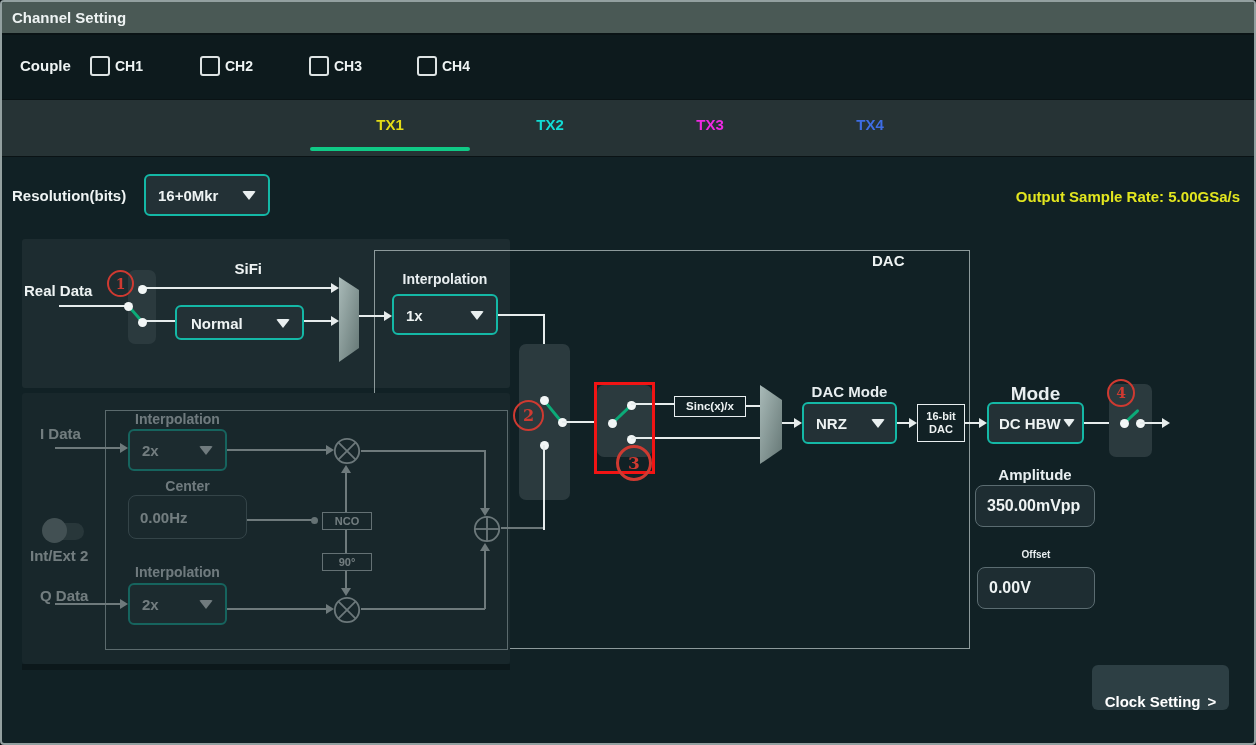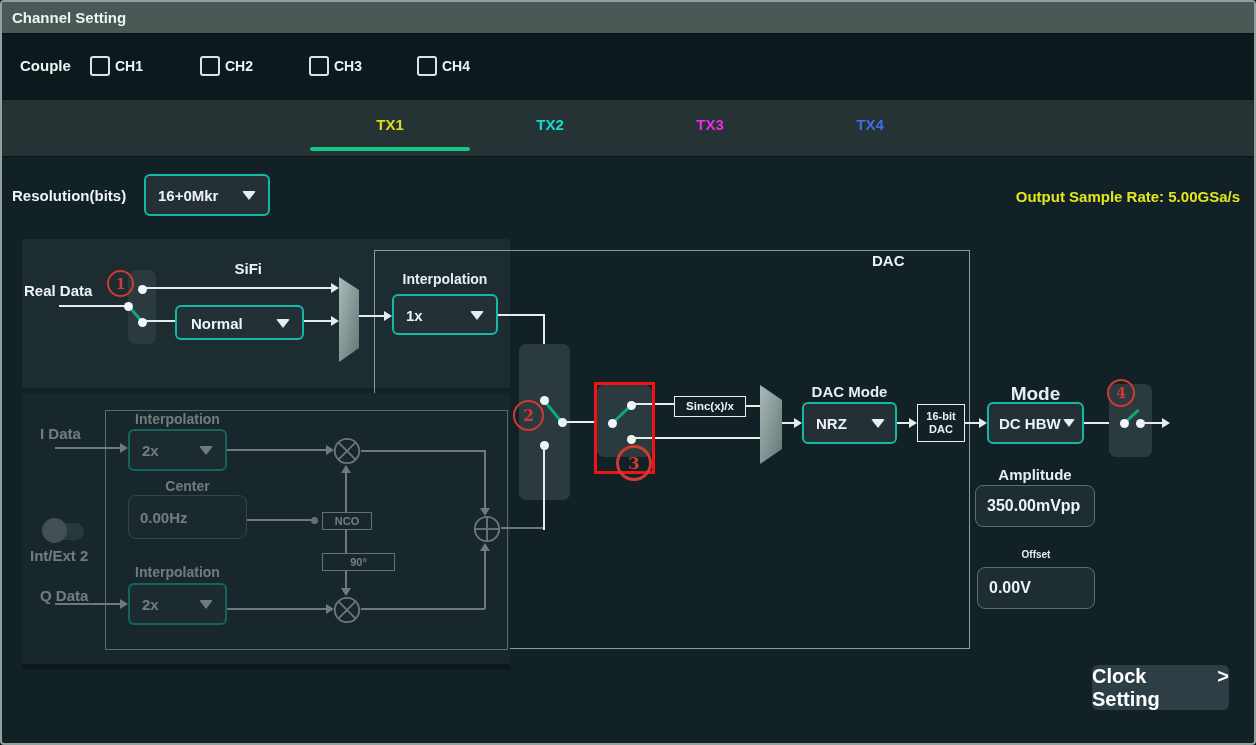--- a/index.html
+++ b/index.html
@@ -53,22 +53,22 @@
   .innerrect{position:absolute;border:1px solid #b9c6c8;box-sizing:border-box;}
   .dim{position:absolute;left:0;top:0;width:100%;height:100%;opacity:.42;pointer-events:none;}
   
   .tgl-track{position:absolute;background:#3f4d50;border-radius:9px;}
   .tgl-knob{position:absolute;width:25px;height:25px;border-radius:50%;background:#7d8a8a;}
   
   .ann-circle{position:absolute;border:2.5px solid #cf3a31;border-radius:50%;color:#cf3a31;
     font-family:"DejaVu Serif",serif;font-weight:700;display:flex;align-items:center;justify-content:center;background:transparent;}
   .ann-rect{position:absolute;border:3px solid #f21414;box-sizing:border-box;background:transparent;}
   
-  .clockbtn{position:absolute;background:#2d3f44;border-radius:6px;color:#fff;font-size:20px;font-weight:700;
-    display:flex;align-items:flex-start;justify-content:center;gap:7px;cursor:pointer;}
+  .clockbtn{position:absolute;background:#2d3f44;border-radius:6px;color:#fff;font-size:15px;font-weight:700;
+    display:flex;align-items:flex-end;justify-content:center;gap:7px;cursor:pointer;}
   .yellow-rate{position:absolute;right:14px;top:186px;font-size:15px;font-weight:600;}
   .centered{text-align:center;}
 </style>
 </head>
 <body>
 
 <div class="stage">
 
   <div class="titlebar">
     <span>Channel Setting</span>
@@ -133,21 +133,21 @@
     <div class="inp" style="left:126px;top:493px;width:119px;height:44px;">
       <span class="val" style="font-size:15px;">0.00Hz</span>
     </div>
     <i class="hl" style="left:245px;top:517px;width:67px;"></i>
     <i class="jdot" style="left:309px;top:515px;"></i>
     <div class="fbox dimline" style="left:320px;top:510px;width:50px;height:18px;">
       <span>NCO</span>
     </div>
     <i class="vl" style="left:343px;top:471px;height:39px;"></i>
     <i class="aru" style="left:339px;top:463px;"></i>
-    <div class="fbox dimline" style="left:320px;top:551px;width:73px;height:18px;">
+    <div class="fbox dimline" style="left:320px;top:551px;width:50px;height:18px;">
       <span>90°</span>
     </div>
     <i class="vl" style="left:343px;top:528px;height:23px;"></i>
     <i class="vl" style="left:343px;top:569px;height:17px;"></i>
     <i class="ard" style="left:339px;top:586px;"></i>
 
     <span class="lbl" style="left:38px;top:585px;">Q Data</span>
     <i class="hl" style="left:53px;top:601px;width:65px;"></i>
     <i class="ar" style="left:118px;top:597px;"></i>
     <span class="lbl14" style="left:126px;top:562px;width:99px;">Interpolation</span>

